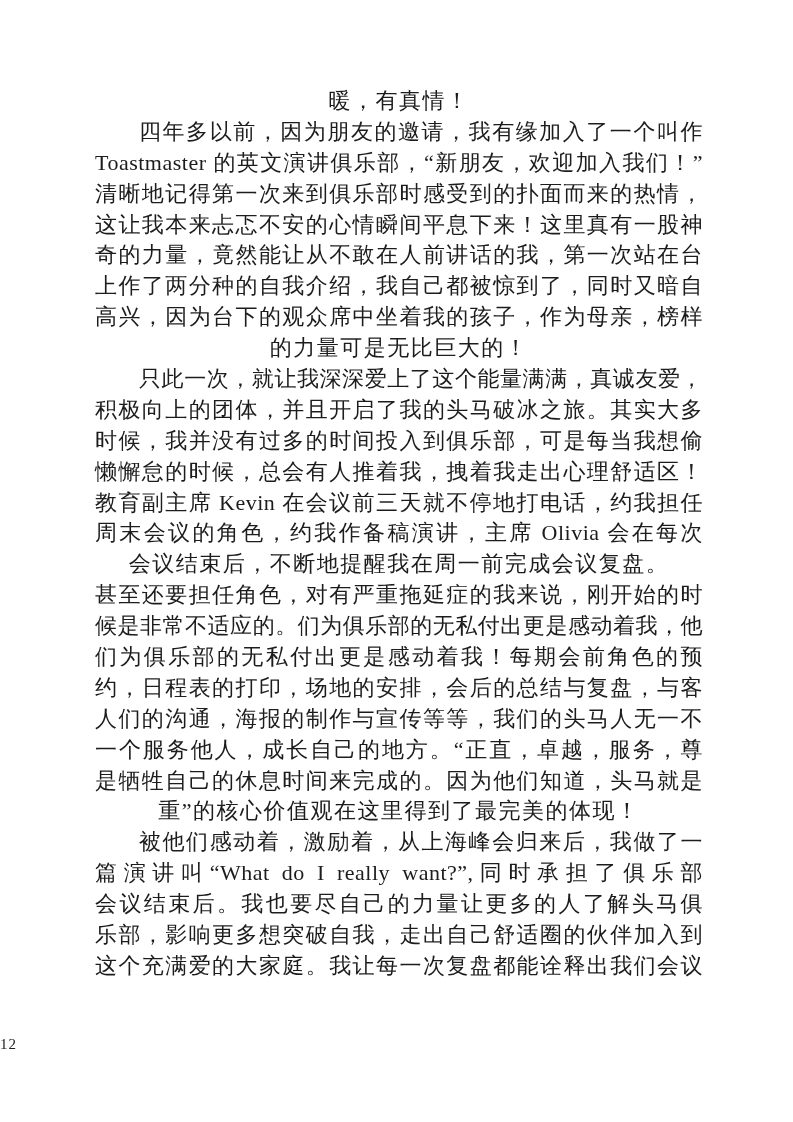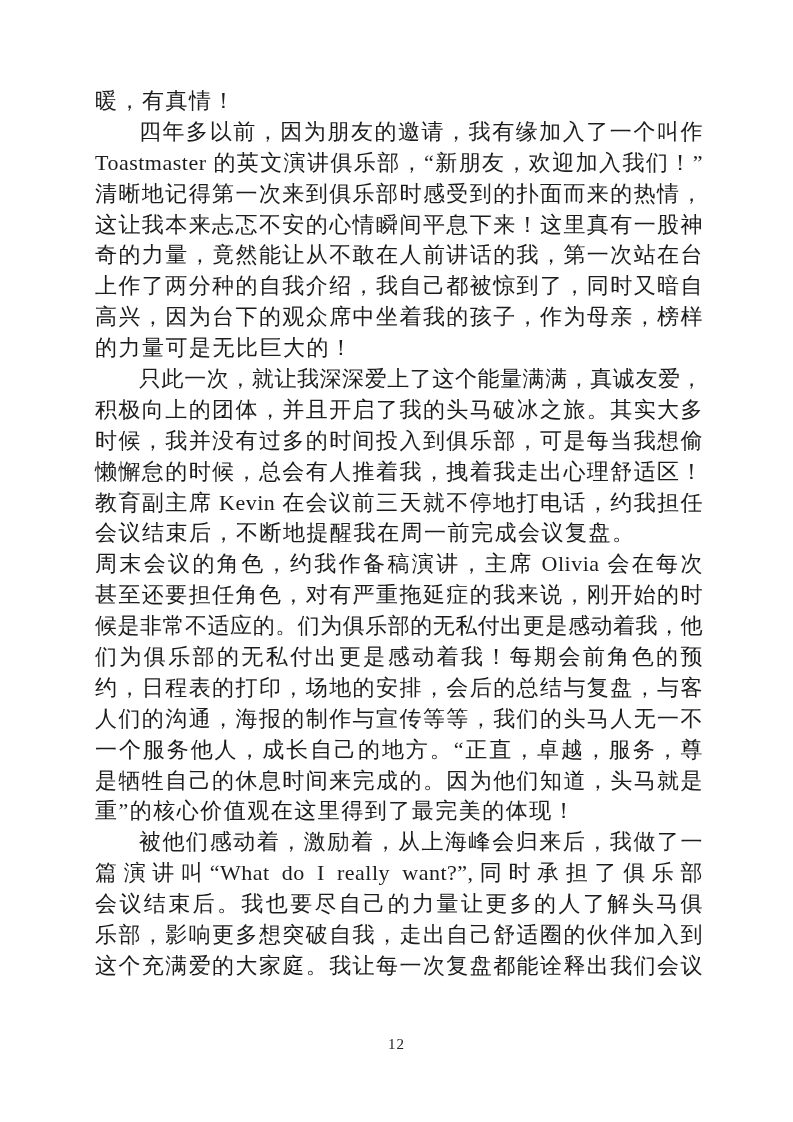--- a/index.html
+++ b/index.html
@@ -21,37 +21,36 @@
     left: 95px;
     top: 86px;
     width: 608px;
   }
   .line {
     height: 30.9px;
     line-height: 30.9px;
     font-size: 22px;
     letter-spacing: 1.5px;
     white-space: nowrap;
-    text-align: left;
+    text-align: center;
   }
   .line.fill {
     white-space: normal;
     text-align: justify;
     text-align-last: justify;
     letter-spacing: 0.5px;
   }
   .line.indent {
     padding-left: 44px;
   }
   .page-number {
     position: absolute;
     left: 0;
     top: 1036px;
     width: 100%;
-    text-align: center;
     font-size: 15px;
     letter-spacing: 1px;
     color: #222222;
   }
 </style>
 </head>
 <body>
 
 <div class="page">
   <div class="text-block">
@@ -62,22 +61,22 @@
       <div class="line fill">这让我本来忐忑不安的心情瞬间平息下来！这里真有一股神</div>
       <div class="line fill">奇的力量，竟然能让从不敢在人前讲话的我，第一次站在台</div>
       <div class="line fill">上作了两分种的自我介绍，我自己都被惊到了，同时又暗自</div>
       <div class="line fill">高兴，因为台下的观众席中坐着我的孩子，作为母亲，榜样</div>
       <div class="line">的力量可是无比巨大的！</div>
       <div class="line fill indent">只此一次，就让我深深爱上了这个能量满满，真诚友爱，</div>
       <div class="line fill">积极向上的团体，并且开启了我的头马破冰之旅。其实大多</div>
       <div class="line fill">时候，我并没有过多的时间投入到俱乐部，可是每当我想偷</div>
       <div class="line fill">懒懈怠的时候，总会有人推着我，拽着我走出心理舒适区！</div>
       <div class="line fill">教育副主席 Kevin 在会议前三天就不停地打电话，约我担任</div>
+      <div class="line fill">周末会议的角色，约我作备稿演讲，主席 Olivia 会在每次</div>
       <div class="line">会议结束后，不断地提醒我在周一前完成会议复盘。</div>
-      <div class="line fill">周末会议的角色，约我作备稿演讲，主席 Olivia 会在每次</div>
       <div class="line fill">甚至还要担任角色，对有严重拖延症的我来说，刚开始的时</div>
       <div class="line fill">候是非常不适应的。们为俱乐部的无私付出更是感动着我，他</div>
       <div class="line fill">们为俱乐部的无私付出更是感动着我！每期会前角色的预</div>
       <div class="line fill">约，日程表的打印，场地的安排，会后的总结与复盘，与客</div>
       <div class="line fill">人们的沟通，海报的制作与宣传等等，我们的头马人无一不</div>
       <div class="line fill">一个服务他人，成长自己的地方。“正直，卓越，服务，尊</div>
       <div class="line fill">是牺牲自己的休息时间来完成的。因为他们知道，头马就是</div>
       <div class="line">重”的核心价值观在这里得到了最完美的体现！</div>
       <div class="line fill indent">被他们感动着，激励着，从上海峰会归来后，我做了一</div>
       <div class="line fill">篇演讲叫“What do I really want?”,同时承担了俱乐部</div>

